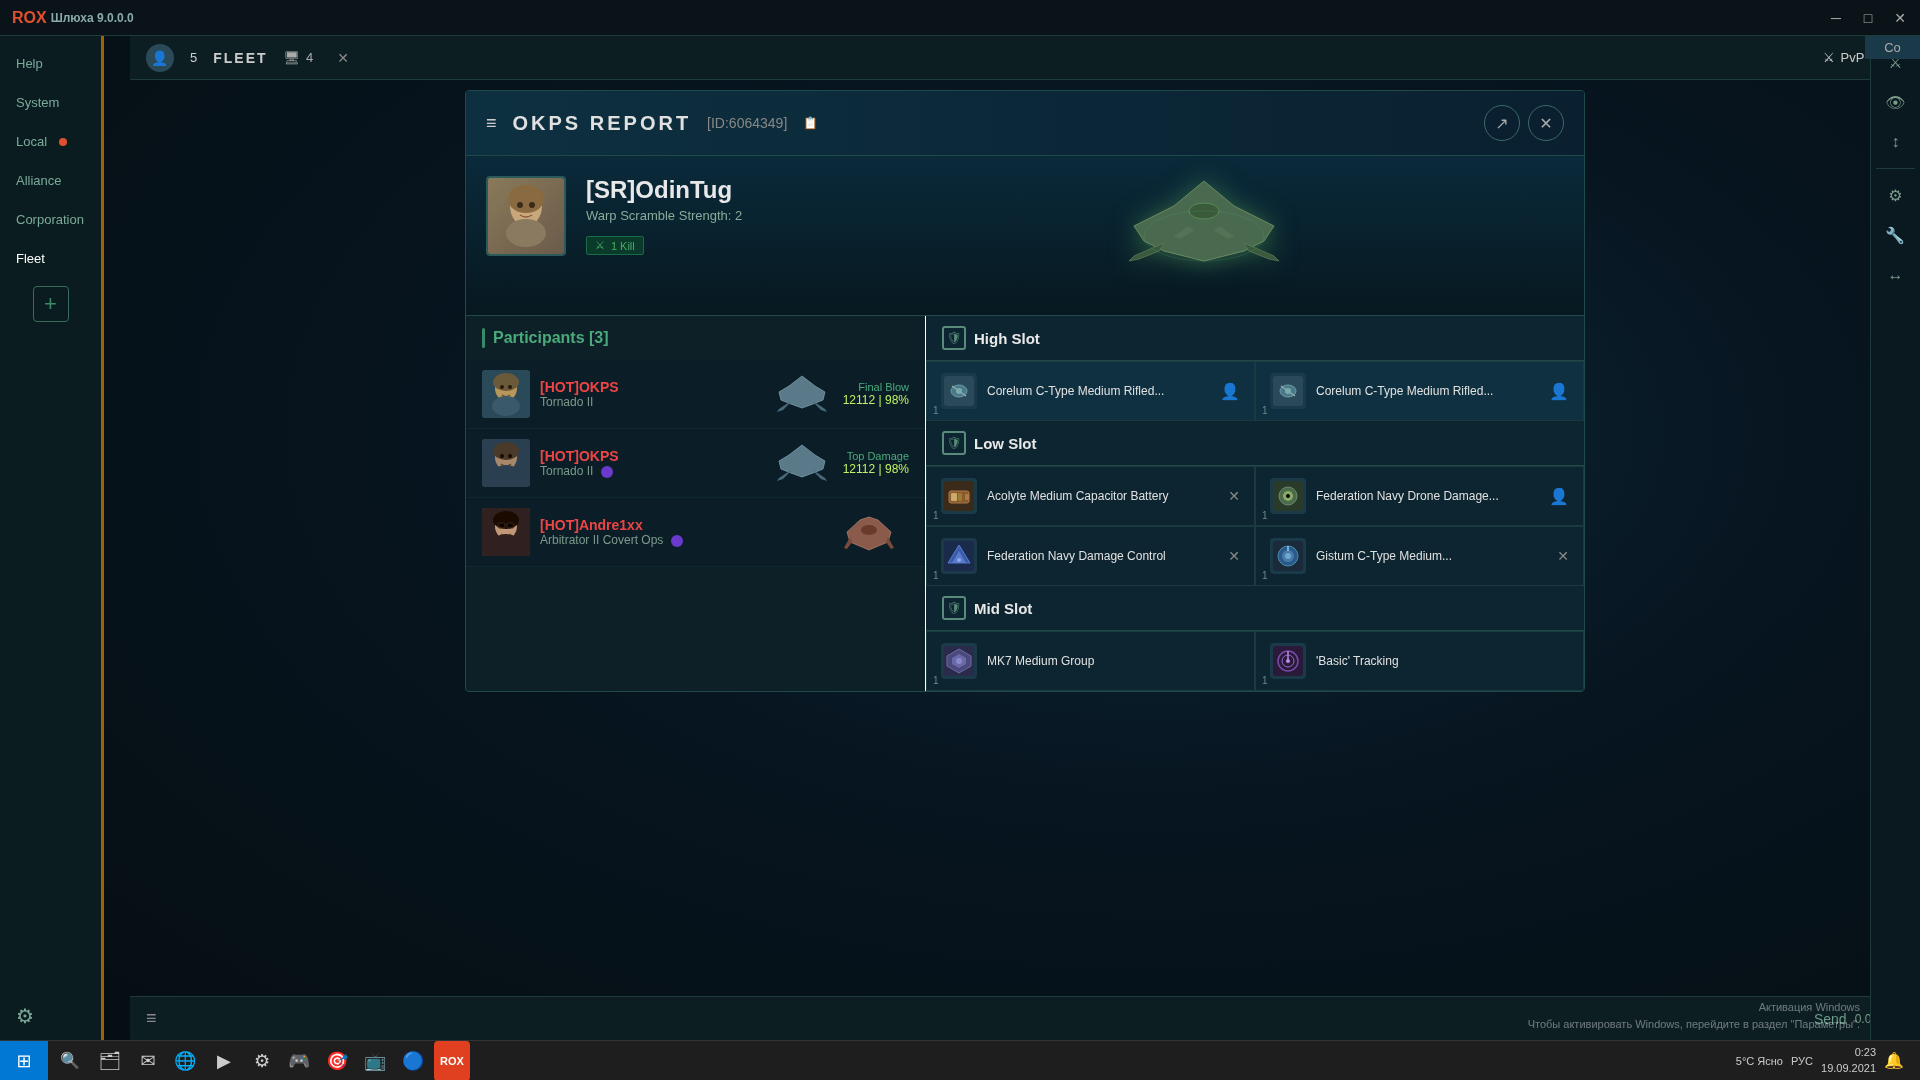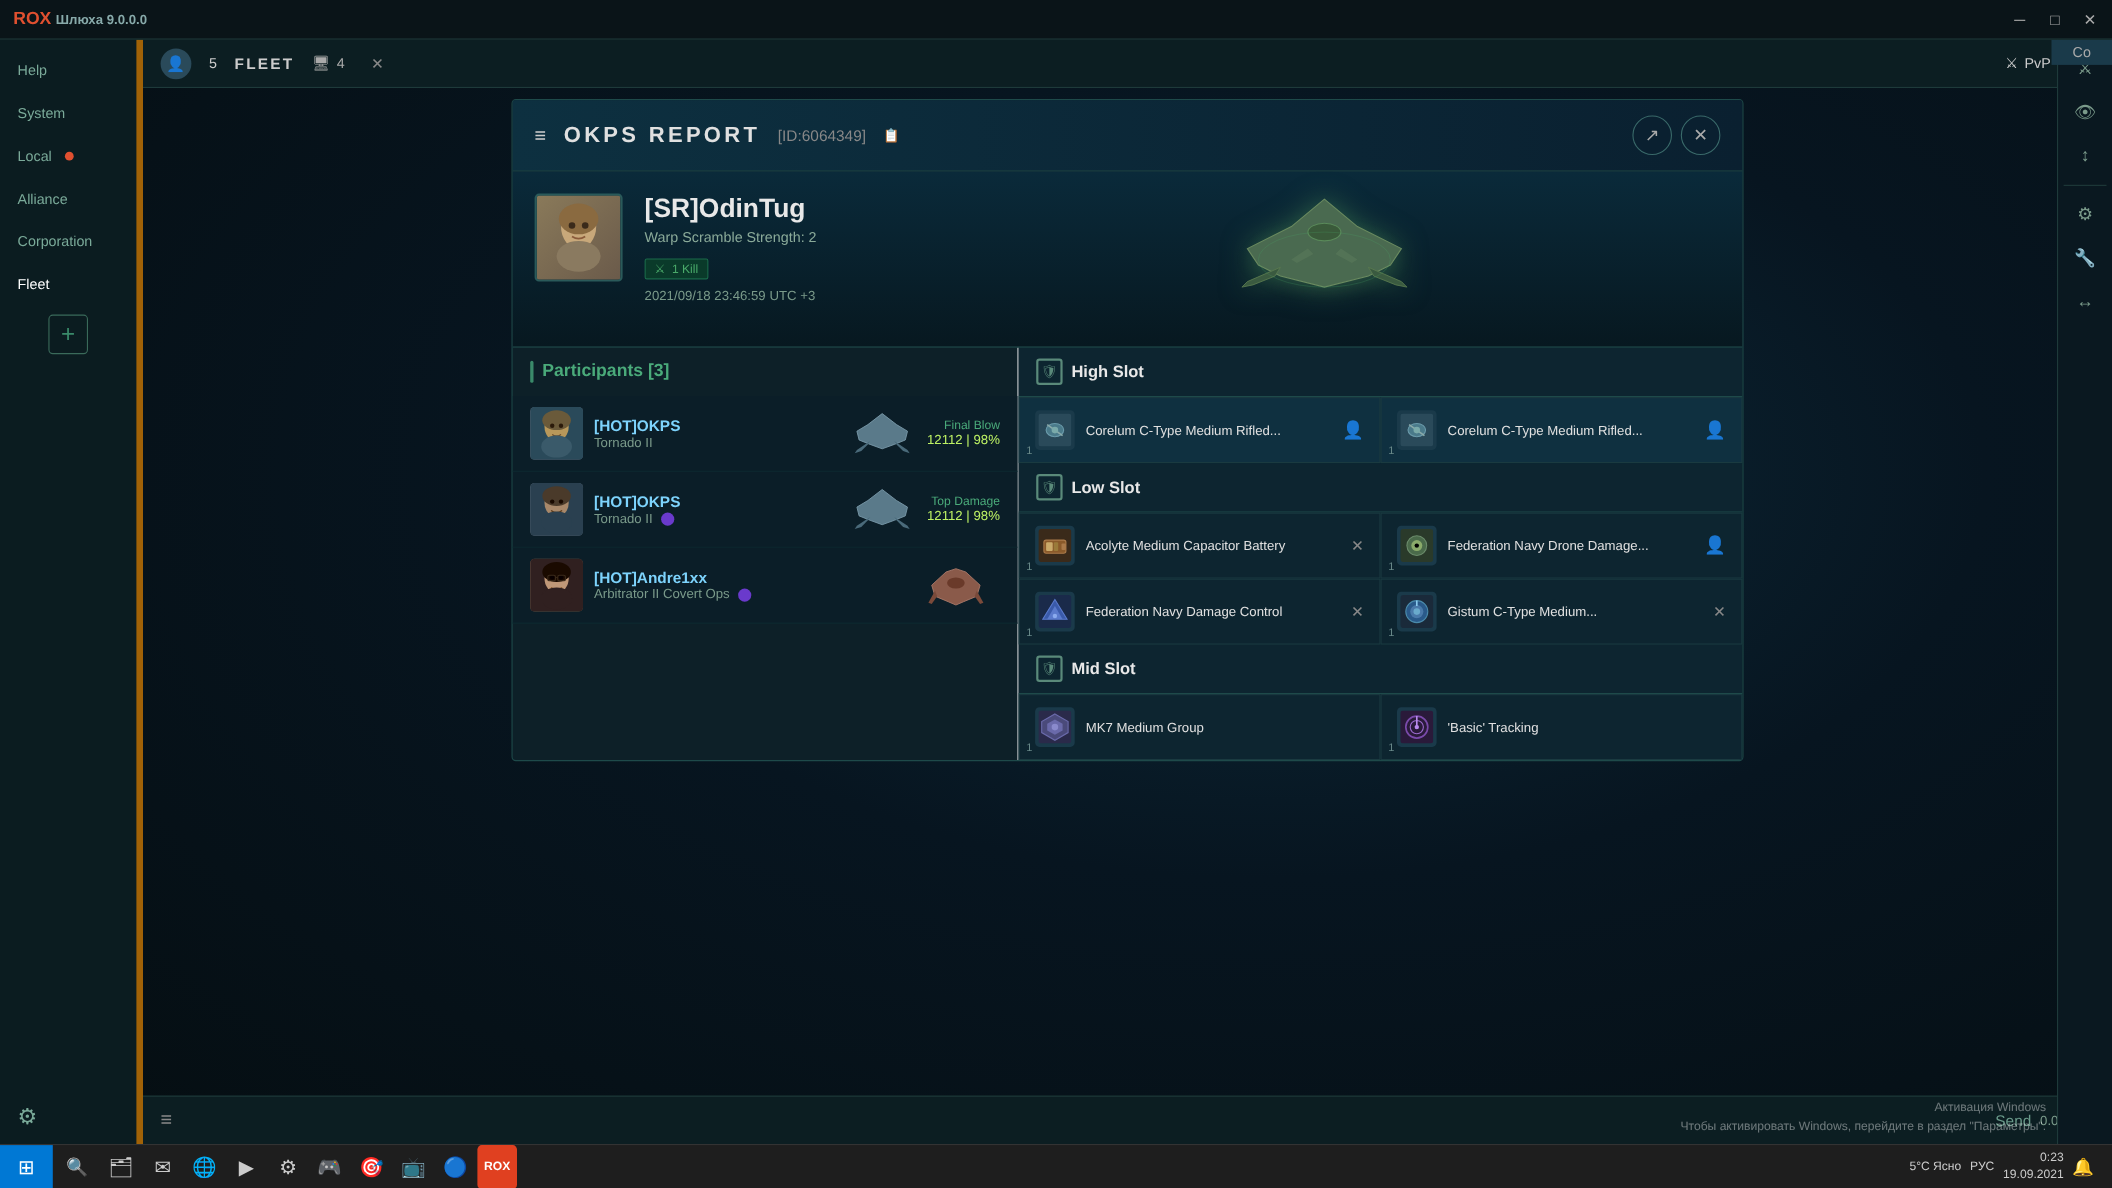--- a/index.html
+++ b/index.html
@@ -121,28 +121,28 @@
       justify-content: center;
       color: #aaa;
       font-size: 14px;
     }
 
     
     .side-nav {
       position: absolute;
       left: 0;
       top: 36px;
-      width: 130px;
+      width: 104px;
       height: calc(1080px - 36px - 40px);
       background: #0b1c20;
       display: flex;
       flex-direction: column;
       align-items: center;
       z-index: 10;
-      border-right: 6px solid #a16207;
+      border-right: 3px solid #a16207;
       padding-top: 8px;
     }
     .side-nav-item {
       width: 100%;
       padding: 12px 16px;
       color: #7aaa99;
       font-size: 13px;
       cursor: pointer;
       display: flex;
       align-items: center;
@@ -479,21 +479,21 @@
       display: flex;
       align-items: center;
       justify-content: center;
       overflow: hidden;
       flex-shrink: 0;
     }
     .p-info {
       flex: 1;
     }
     .p-name {
-      color: #7dd3fc;
+      color: #ef4444;
       font-size: 14px;
       font-weight: bold;
     }
     .p-ship {
       color: #7a9a8a;
       font-size: 12px;
     }
     .p-badge {
       display: inline-block;
       width: 12px;
@@ -824,21 +824,20 @@
             </svg>
           </div>
         </div>
         <div class="victim-info">
           <div class="victim-name">[SR]OdinTug</div>
           <div class="victim-sub">Warp Scramble Strength: 2</div>
           <div class="victim-kill-badge">
             <span>⚔</span>
             <span>1 Kill</span>
           </div>
-          <div class="victim-datetime">2021/09/18 23:46:59 UTC +3</div>
         </div>
 
         <div class="ship-display">
           <svg class="ship-silhouette" width="200" height="130" viewBox="0 0 200 130">
             <defs>
               <radialGradient id="sg" cx="50%" cy="50%" r="50%">
                 <stop offset="0%" stop-color="#6a8a60" stop-opacity="0.3"></stop>
                 <stop offset="100%" stop-color="#2a4a30" stop-opacity="0"></stop>
               </radialGradient>
             </defs>

